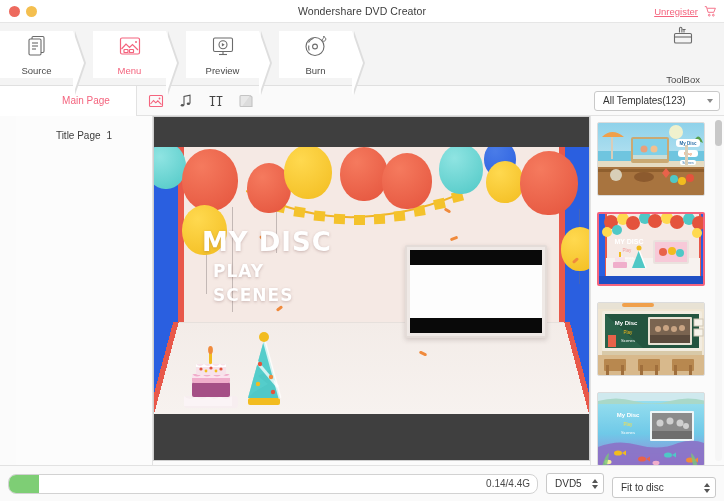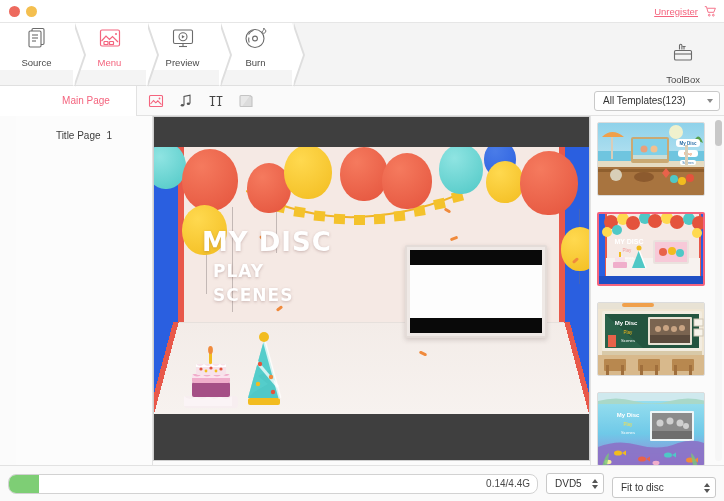--- a/index.html
+++ b/index.html
@@ -60,21 +60,21 @@
   .toolbar {
     position: relative;
     height: 64px;
     flex: 0 0 64px;
     background: #f4f4f4;
     border-top: 1px solid #e6e6e6;
     border-bottom: 1px solid #e0e0e0;
     display: flex;
     align-items: stretch;
   }
-  .steps { display: flex; align-items: flex-start; }
+  .steps { display: flex; align-items: center; gap: 20px; }
   .step {
     position: relative;
     width: 73px;
     background: #ffffff;
     display: flex;
     flex-direction: column;
     align-items: center;
     justify-content: center;
     cursor: pointer;
     padding-bottom: 2px;
@@ -106,21 +106,21 @@
     font-size: 9.5px;
     color: #4a4a4a;
   }
   .step.active .lbl { color: #f4647e; }
   .toolbox {
     position: absolute;
     right: 24px; top: 0; bottom: 0;
     display: flex;
     flex-direction: column;
     align-items: center;
-    justify-content: flex-end;
+    justify-content: space-between;
     cursor: pointer;
   }
   .toolbox .lbl { margin-top: 4px; font-size: 9.5px; color: #4a4a4a; }
 
   
   .subbar {
     height: 30px;
     flex: 0 0 30px;
     background: #fafafa;
     border-bottom: 1px solid #e2e2e2;
@@ -437,20 +437,21 @@
 </head>
 <body>
 
 <div class="app">
 
   <div class="titlebar">
     <div class="traffic">
       <span class="dot red"></span>
       <span class="dot yellow"></span>
     </div>
+    <div class="title-text">Wondershare DVD Creator</div>
     <div class="titlebar-right">
       <span class="unregister">Unregister</span>
       <span>
         <svg class="cart-icon" viewBox="0 0 16 16" fill="none" stroke="#f4647e" stroke-width="1.1">
           <path d="M1 2h2l2 7h7l2-5H4"></path>
           <circle cx="6.5" cy="12.5" r="1.1"></circle>
           <circle cx="11.5" cy="12.5" r="1.1"></circle>
         </svg>
       </span>
     </div>

